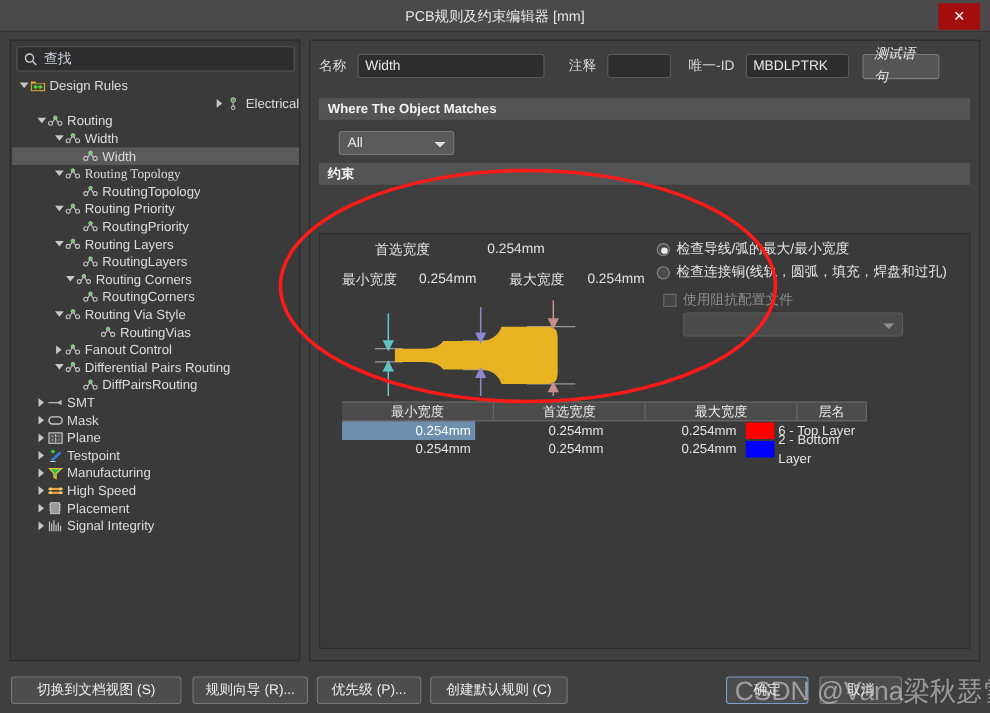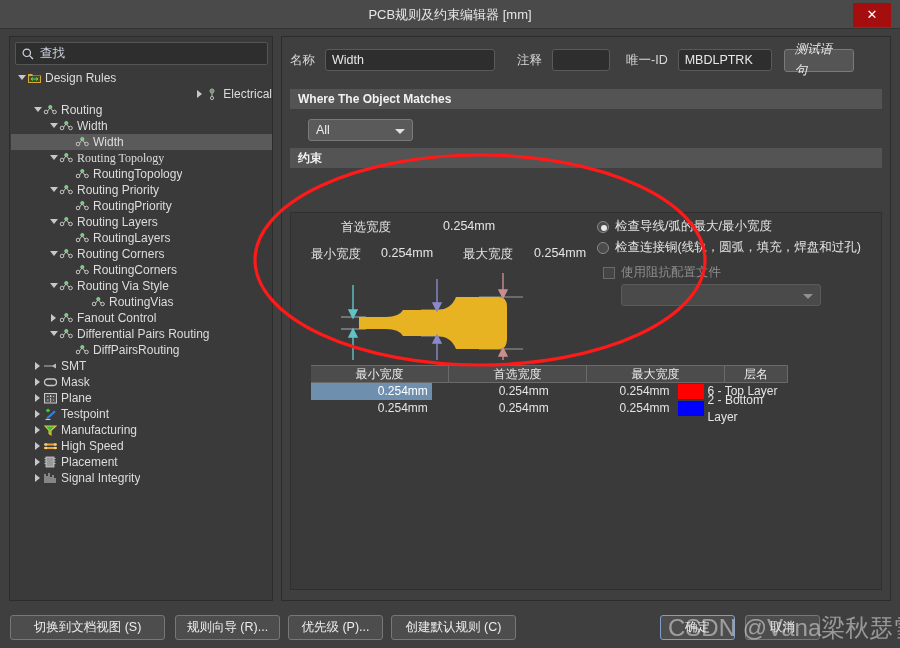--- a/index.html
+++ b/index.html
@@ -297,21 +297,21 @@
         <div class="tree-row" style="padding-left: 54px;">
           <span class="twisty"></span>
           <svg class="t-icon" viewBox="0 0 15 14">
             <circle cx="3" cy="9" r="1.8" fill="none" stroke="#c4c4c4" stroke-width="1"></circle>
             <circle cx="11.5" cy="9" r="1.8" fill="none" stroke="#c4c4c4" stroke-width="1"></circle>
             <circle cx="7.3" cy="4" r="1.6" fill="#4ee04e" stroke="#c4c4c4" stroke-width="0.8"></circle>
             <path d="M4.6 8.3l2-3M9.9 8.3l-2-3" stroke="#c4c4c4" stroke-width="1"></path>
           </svg>
           <span class="t-label">RoutingLayers</span>
         </div>
-        <div class="tree-row" style="padding-left: 38px;">
+        <div class="tree-row" style="padding-left: 48px;">
           <span class="twisty expanded"></span>
           <svg class="t-icon" viewBox="0 0 15 14">
             <circle cx="3" cy="9" r="1.8" fill="none" stroke="#c4c4c4" stroke-width="1"></circle>
             <circle cx="11.5" cy="9" r="1.8" fill="none" stroke="#c4c4c4" stroke-width="1"></circle>
             <circle cx="7.3" cy="4" r="1.6" fill="#4ee04e" stroke="#c4c4c4" stroke-width="0.8"></circle>
             <path d="M4.6 8.3l2-3M9.9 8.3l-2-3" stroke="#c4c4c4" stroke-width="1"></path>
           </svg>
           <span class="t-label">Routing Corners</span>
         </div>
         <div class="tree-row" style="padding-left: 54px;">

